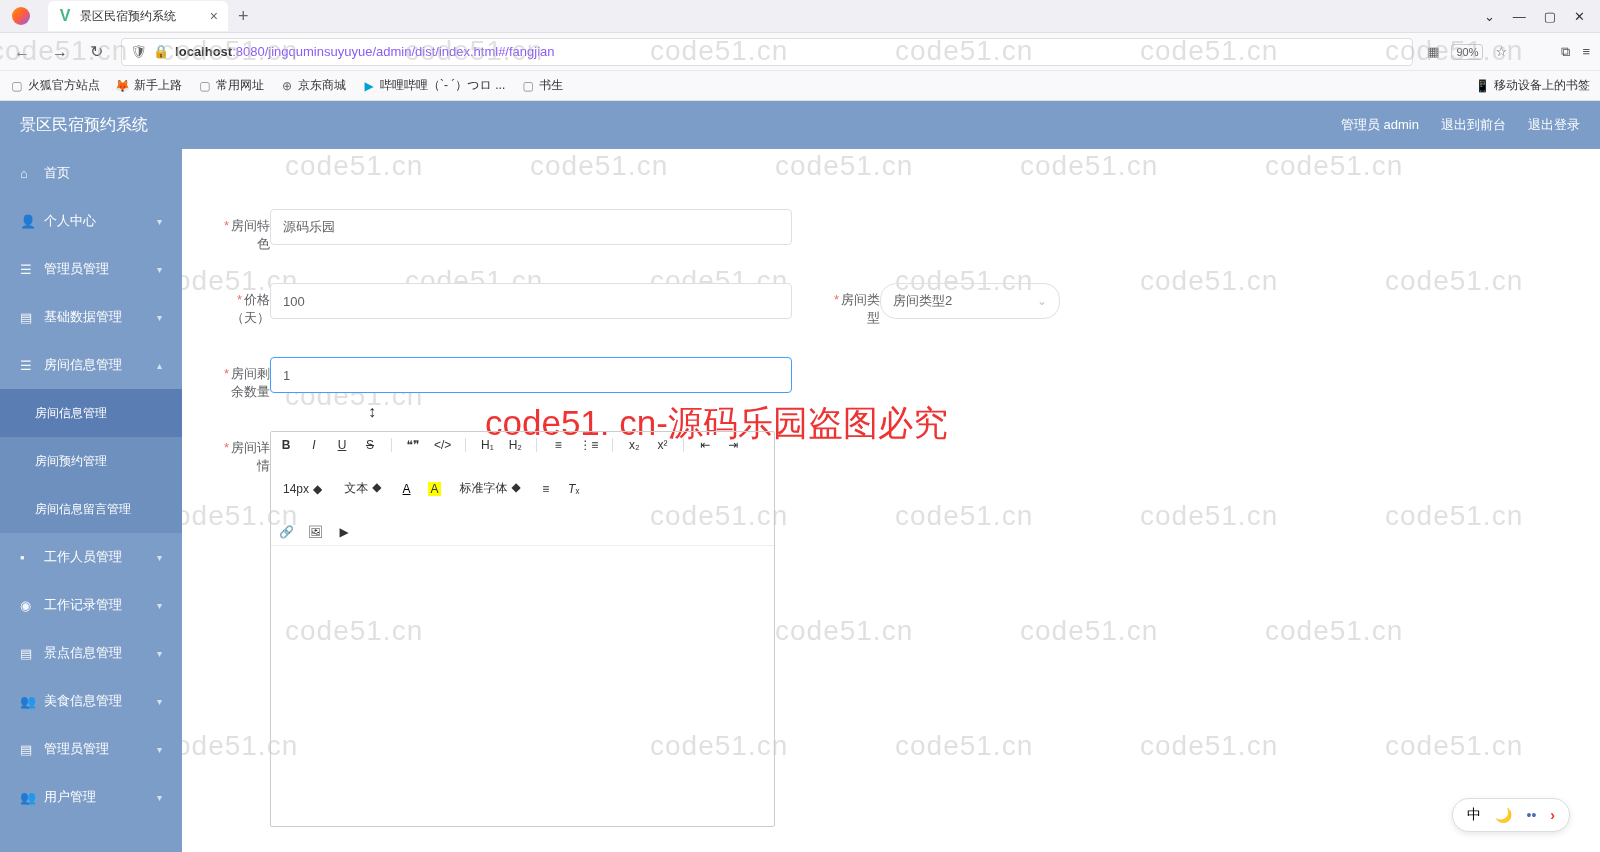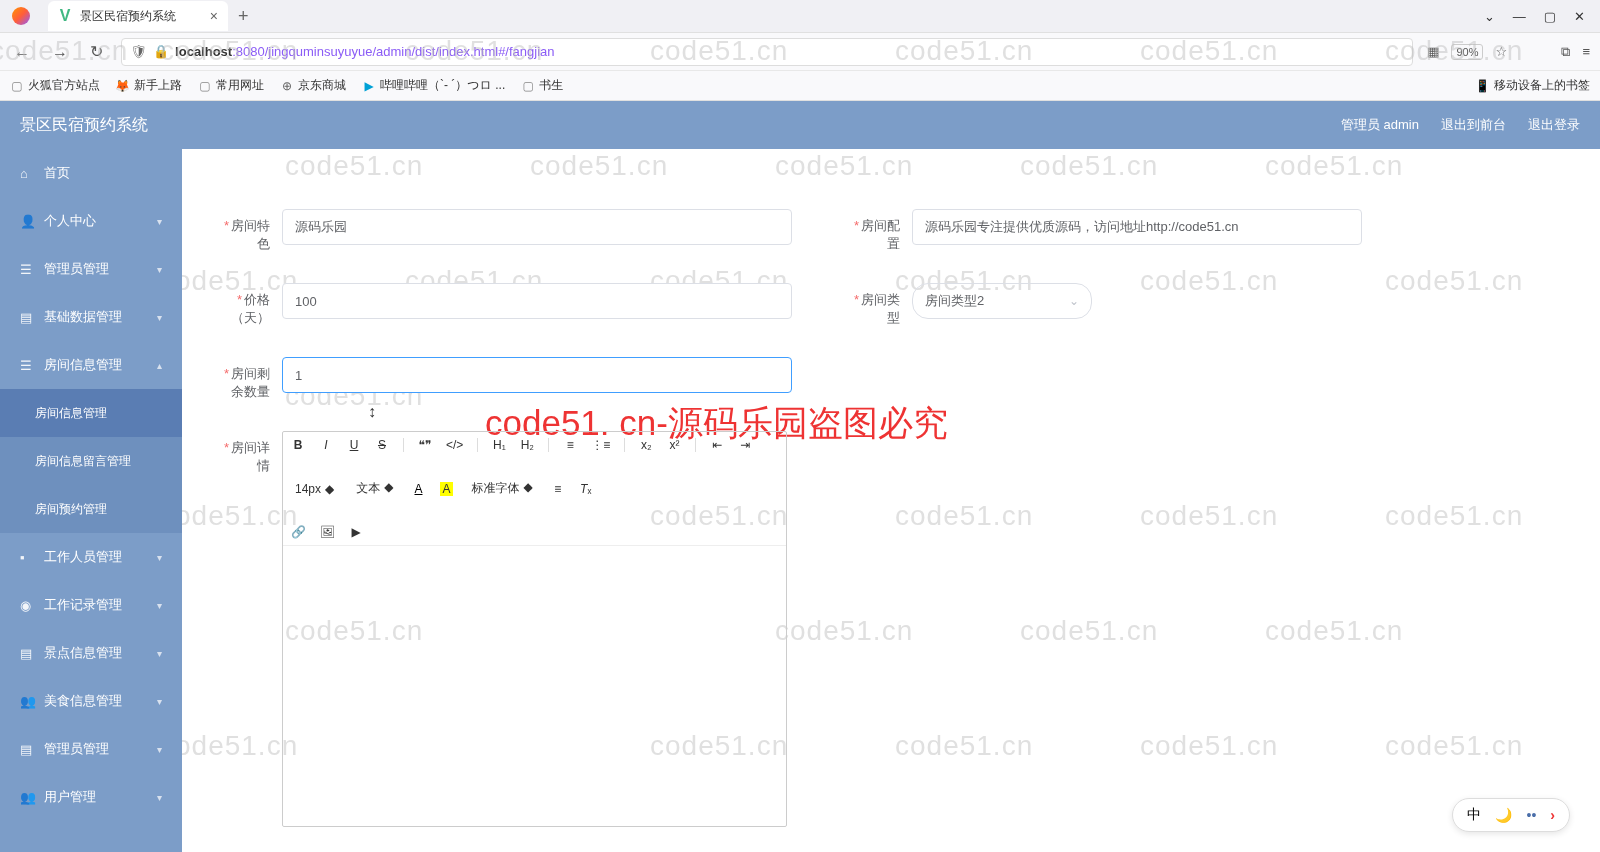--- a/index.html
+++ b/index.html
@@ -33,28 +33,28 @@
 .topbar .right{margin-left:auto;display:flex;gap:22px;font-size:13px}
 .topbar .right span{cursor:pointer}
 .main{display:flex;height:703px}
 .sidebar{width:182px;background:#7c9dc8;overflow-y:auto}
 .sidebar .item{height:48px;display:flex;align-items:center;padding:0 20px;color:#fff;font-size:13px;cursor:pointer;gap:10px}
 .sidebar .item.sub{padding-left:35px;background:#6e90be;font-size:12px}
 .sidebar .item.active{background:#5a7db3}
 .sidebar .ic{width:14px;height:14px;opacity:0.9}
 .sidebar .arrow{margin-left:auto;font-size:10px;opacity:0.7}
 .content{flex:1;padding:60px 30px 30px;overflow-y:auto;position:relative}
-.form-row{display:flex;gap:50px;margin-bottom:30px}
+.form-row{display:flex;gap:30px;margin-bottom:30px}
 .form-item{display:flex;align-items:flex-start}
 .form-item.left{flex:0 0 580px}
 .form-item.right{flex:0 0 520px}
 .form-item.full{flex:1}
 .label{width:58px;text-align:right;font-size:13px;color:#606266;padding-top:8px;line-height:18px}
 .label .req{color:#f56c6c;margin-right:2px}
-.control{margin-left:12px;flex:1}
+.control{flex:1}
 .inp{width:100%;height:36px;border:1px solid #dcdfe6;border-radius:4px;padding:0 12px;font-size:13px;color:#606266;outline:none}
 .sel{width:180px;height:36px;border:1px solid #dcdfe6;border-radius:16px;padding:1px 12px;font-size:13px;color:#606266;display:flex;align-items:center;justify-content:space-between;cursor:pointer}
 .sel .cv{color:#c0c4cc;font-size:12px}
 .editor{border:1px solid #ccc;border-radius:2px;width:505px}
 .ed-toolbar{padding:6px 8px;border-bottom:1px solid #eee;display:flex;flex-wrap:wrap;gap:14px;align-items:center;font-size:12px;color:#333}
 .ed-toolbar .tb{cursor:pointer;min-width:14px;text-align:center}
 .ed-toolbar .tb b{font-weight:bold}
 .ed-toolbar .tb i{font-style:italic}
 .ed-toolbar .tb u{text-decoration:underline}
 .ed-toolbar .tb s{text-decoration:line-through}
@@ -212,24 +212,24 @@
         </div>
       <div class="item">
           <span class="ic">☰</span>
           <span>房间信息管理</span>
           <span class="arrow">▴</span>
         </div>
       <div class="item sub active">
           <span>房间信息管理</span>
         </div>
       <div class="item sub">
+          <span>房间预约管理</span>
+        </div>
+      <div class="item sub">
           <span>房间信息留言管理</span>
-        </div>
-      <div class="item sub">
-          <span>房间预约管理</span>
         </div>
       <div class="item">
           <span class="ic">▪</span>
           <span>工作人员管理</span>
           <span class="arrow">▾</span>
         </div>
       <div class="item">
           <span class="ic">◉</span>
           <span>工作记录管理</span>
           <span class="arrow">▾</span>
@@ -254,24 +254,20 @@
           <span>用户管理</span>
           <span class="arrow">▾</span>
         </div>
     </div>
 
     <div class="content">
       <div class="form-row">
         <div class="form-item left">
           <div class="label"><span class="req">*</span><span>房间特色</span></div>
           <div class="control"><input class="inp" value="源码乐园" style=""></div>
-        </div>
-        <div class="form-item right">
-          <div class="label"><span class="req">*</span><span>房间配置</span></div>
-          <div class="control"><input class="inp" value="源码乐园专注提供优质源码，访问地址http://code51.cn" style=""></div>
         </div>
       </div>
 
       <div class="form-row">
         <div class="form-item left">
           <div class="label"><span class="req">*</span><span>价格（天）</span></div>
           <div class="control"><input class="inp" value="100" style=""></div>
         </div>
         <div class="form-item right">
           <div class="label"><span class="req">*</span><span>房间类型</span></div>

